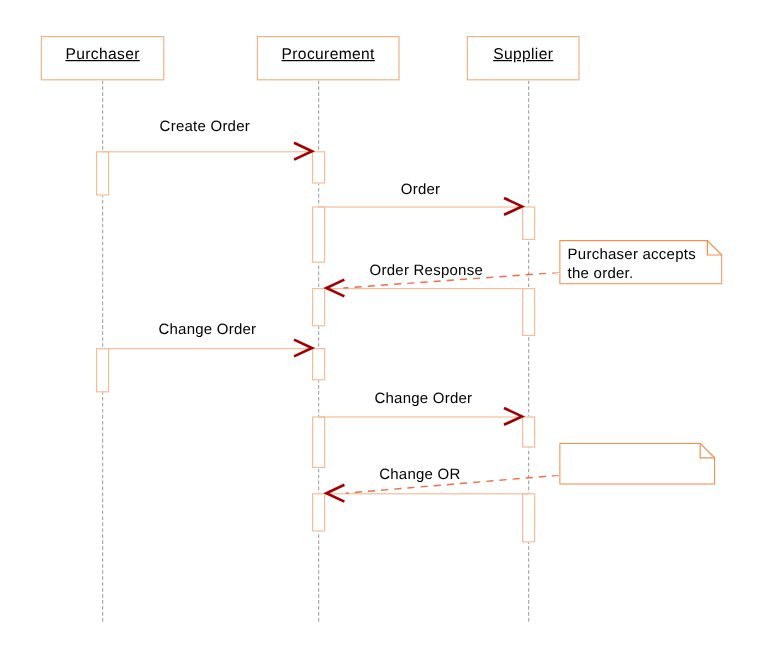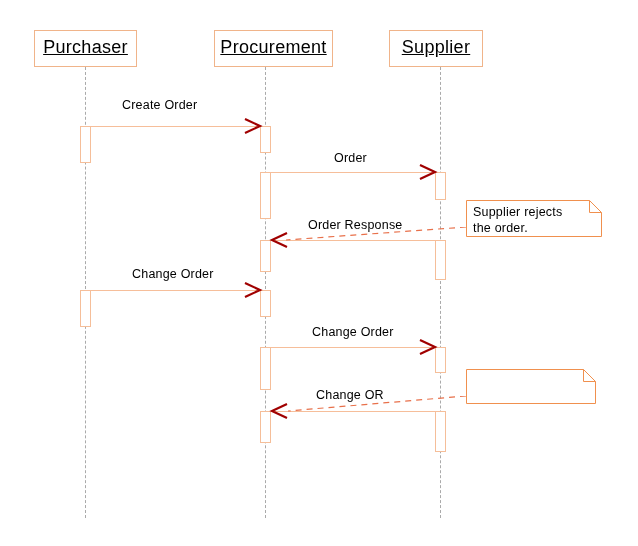--- a/index.html
+++ b/index.html
@@ -15,21 +15,21 @@
   .actor-box{
     position:absolute;
     border:1px solid #F0B48A;
     background:#ffffff;
     box-sizing:border-box;
     display:flex;
     align-items:flex-start;
     justify-content:center;
   }
   .actor-label{
-    font-size:18px;
+    font-size:13px;
     color:#000000;
     text-decoration:underline;
     margin-top:6px;
     letter-spacing:0.3px;
     white-space:nowrap;
   }
 
   
   .lifeline{
     position:absolute;
@@ -103,21 +103,21 @@
       <div class="activation" style="left: 260px; top: 411px; height: 32px;"></div>
       <div class="activation" style="left: 435px; top: 411px; height: 41px;"></div>
     </div>
   <div id="messages-layer">
       <div class="msg-line" style="left: 85px; top: 126px; width: 175px; border-top-color: rgb(246, 190, 154);"></div>
       <div class="arrow" style="left: 244px; top: 118px;">
         <svg width="18" height="16">
           <path d="M1,1 L16,8 L1,15" fill="none" stroke="#A00000" stroke-width="2.2"></path>
         </svg>
       </div>
-      <div class="msg-label" style="left: 122px; top: 98px;">Create Order</div>
+      <div class="msg-label" style="left: 133px; top: 98px;">Create Order</div>
       <div class="msg-line" style="left: 265px; top: 172px; width: 170px; border-top-color: rgb(246, 190, 154);"></div>
       <div class="arrow" style="left: 419px; top: 164px;">
         <svg width="18" height="16">
           <path d="M1,1 L16,8 L1,15" fill="none" stroke="#A00000" stroke-width="2.2"></path>
         </svg>
       </div>
       <div class="msg-label" style="left: 334px; top: 151px; text-align: center;">Order</div>
       <div class="msg-line" style="left: 270px; top: 240px; width: 170px; border-top-color: rgb(246, 190, 154);"></div>
       <div class="arrow" style="left: 270px; top: 232px;">
         <svg width="18" height="16">
@@ -157,21 +157,21 @@
       <div class="actor-box" style="left: 389px; top: 30px; width: 94px; height: 37px; border-color: rgb(240, 180, 138); text-align: center;">
         <span class="actor-label">Supplier</span>
       </div>
     </div>
   <div id="notes-layer">
       <div style="position: absolute; left: 466px; top: 200px; width: 136px; height: 37px;">
         <svg class="note-shape" width="136" height="37">
           <path d="M0.5,0.5 L123.5,0.5 L135.5,12.5 L135.5,36.5 L0.5,36.5 Z" fill="#ffffff" stroke="#F0904E" stroke-width="1"></path>
           <path d="M123.5,0.5 L123.5,12.5 L135.5,12.5" fill="none" stroke="#F0904E" stroke-width="1"></path>
         </svg>
-        <div class="note-text">Supplier rejects
+        <div class="note-text">Purchaser accepts
 the order.</div>
       </div>
       <svg class="note-link" width="180" height="15" style="position: absolute; left: 286px; top: 227px;">
         <line x1="180" y1="0" x2="0" y2="13" stroke="#E8704A" stroke-width="1.2" stroke-dasharray="6,5"></line>
       </svg>
       <div style="position: absolute; left: 466px; top: 369px; width: 130px; height: 35px;">
         <svg class="note-shape" width="130" height="35">
           <path d="M0.5,0.5 L117.5,0.5 L129.5,12.5 L129.5,34.5 L0.5,34.5 Z" fill="#ffffff" stroke="#F0904E" stroke-width="1"></path>
           <path d="M117.5,0.5 L117.5,12.5 L129.5,12.5" fill="none" stroke="#F0904E" stroke-width="1"></path>
         </svg>

